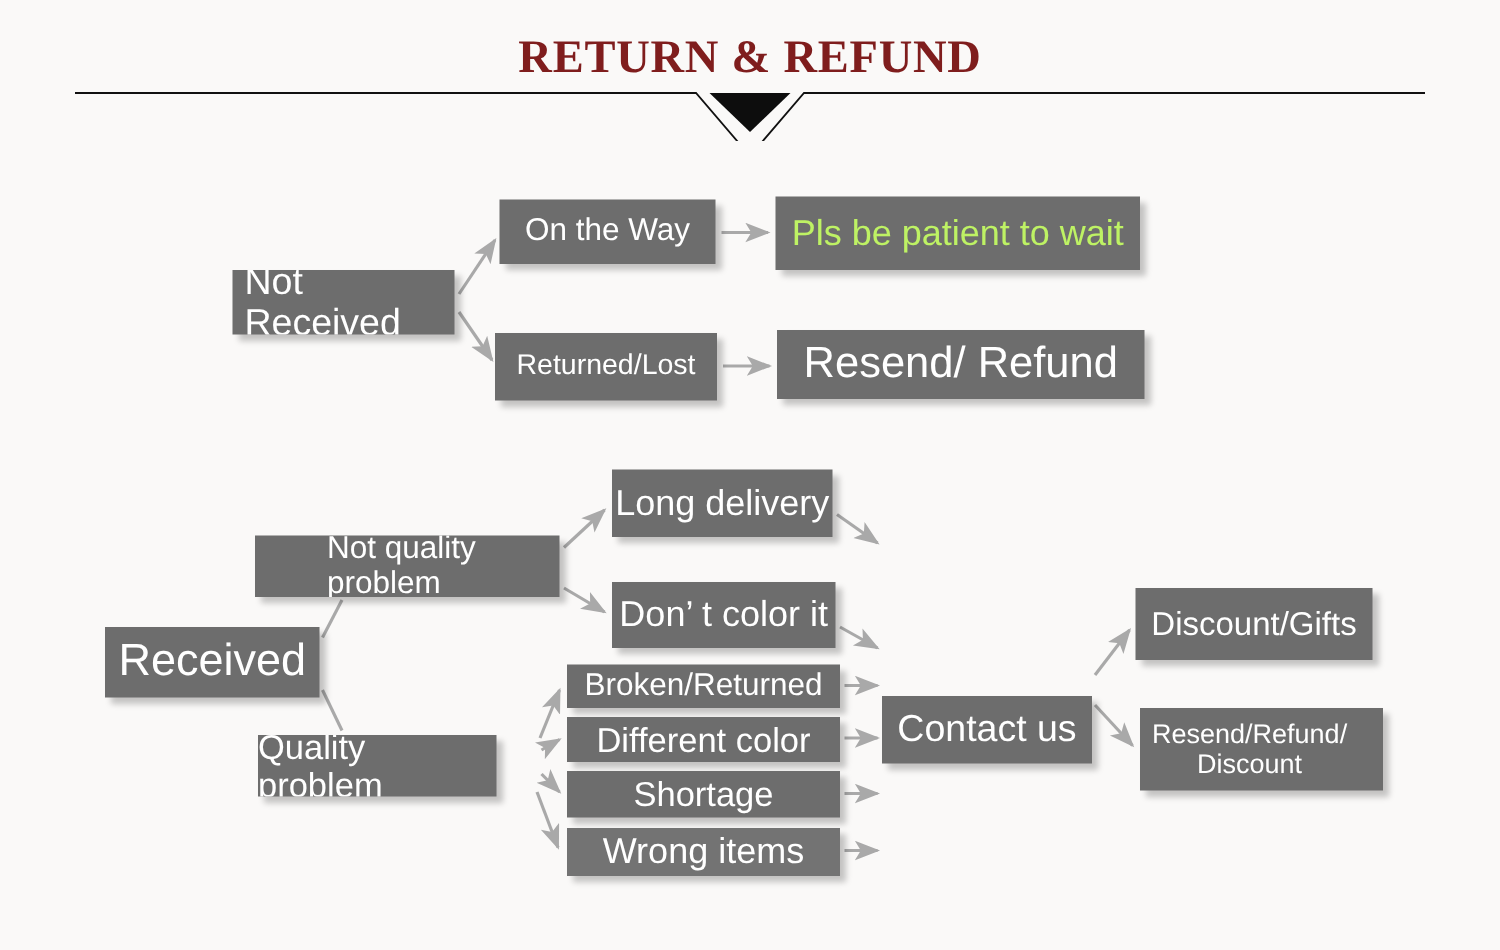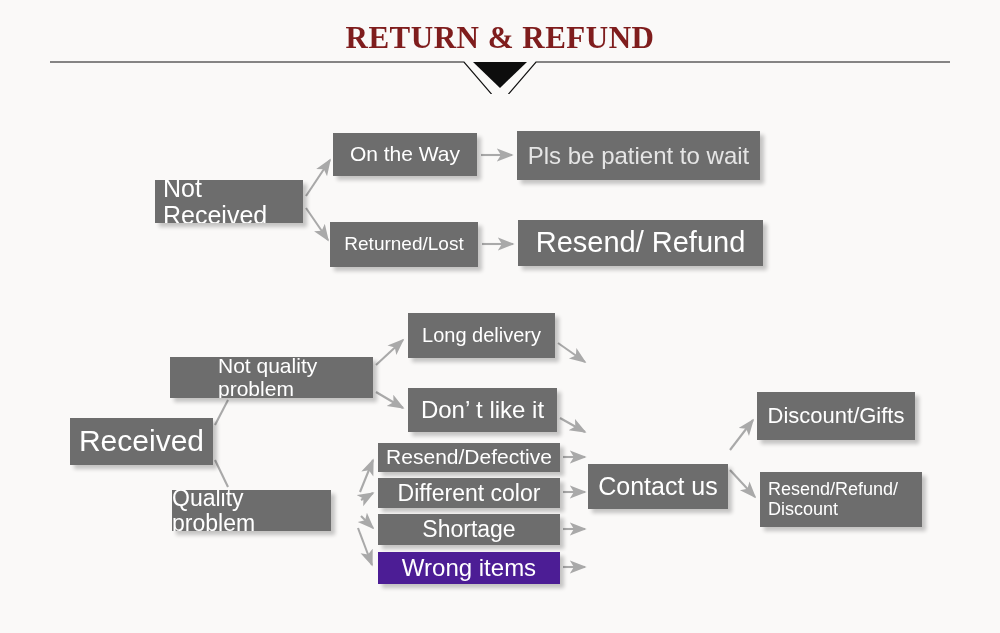--- a/index.html
+++ b/index.html
@@ -83,32 +83,32 @@
           <path d="M 563 492 L 585 492" marker-end="url(#ah)"></path>
           <path d="M 563 529 L 585 529" marker-end="url(#ah)"></path>
           <path d="M 563 567 L 585 567" marker-end="url(#ah)"></path>
           <path d="M 730 450 L 753 420" marker-end="url(#ah)"></path>
           <path d="M 730 470 L 755 497" marker-end="url(#ah)"></path>
         </g>
     </svg>
     <div id="node-layer">
         <div class="node left pad-l" style="left: 155px; top: 180px; width: 148px; height: 43px; font-size: 25px; background: rgb(109, 109, 109); color: rgb(255, 255, 255);"><span>Not Received</span></div>
         <div class="node center" style="left: 333px; top: 133px; width: 144px; height: 43px; font-size: 21px; background: rgb(109, 109, 109); color: rgb(255, 255, 255);"><span>On the Way</span></div>
-        <div class="node center" style="left: 517px; top: 131px; width: 243px; height: 49px; font-size: 24px; background: rgb(109, 109, 109); color: #e5e5e5;"><span>Pls be patient to wait</span></div>
+        <div class="node center" style="left: 517px; top: 131px; width: 243px; height: 49px; font-size: 24px; background: rgb(109, 109, 109); color: #bef264;"><span>Pls be patient to wait</span></div>
         <div class="node center" style="left: 330px; top: 222px; width: 148px; height: 45px; font-size: 19px; background: rgb(109, 109, 109); color: rgb(255, 255, 255);"><span>Returned/Lost</span></div>
         <div class="node center" style="left: 518px; top: 220px; width: 245px; height: 46px; font-size: 29px; background: rgb(109, 109, 109); color: rgb(255, 255, 255);"><span>Resend/ Refund</span></div>
         <div class="node center" style="left: 70px; top: 418px; width: 143px; height: 47px; font-size: 30px; background: rgb(109, 109, 109); color: rgb(255, 255, 255);"><span>Received</span></div>
         <div class="node center" style="left: 170px; top: 357px; width: 203px; height: 41px; font-size: 21px; background: rgb(109, 109, 109); color: rgb(255, 255, 255); padding-left: 48px;"><span>Not quality problem</span></div>
         <div class="node center" style="left: 172px; top: 490px; width: 159px; height: 41px; font-size: 23px; background: rgb(109, 109, 109); color: rgb(255, 255, 255);"><span>Quality problem</span></div>
-        <div class="node center" style="left: 408px; top: 313px; width: 147px; height: 45px; font-size: 20px; background: rgb(109, 109, 109); color: rgb(255, 255, 255);"><span>Long delivery</span></div>
-        <div class="node center" style="left: 408px; top: 388px; width: 149px; height: 44px; font-size: 24px; background: rgb(109, 109, 109); color: rgb(255, 255, 255);"><span>Don’  t like it</span></div>
-        <div class="node center" style="left: 378px; top: 443px; width: 182px; height: 29px; font-size: 21px; background: rgb(109, 109, 109); color: rgb(255, 255, 255);"><span>Resend/Defective</span></div>
+        <div class="node center" style="left: 408px; top: 313px; width: 147px; height: 45px; font-size: 24px; background: rgb(109, 109, 109); color: rgb(255, 255, 255);"><span>Long delivery</span></div>
+        <div class="node center" style="left: 408px; top: 388px; width: 149px; height: 44px; font-size: 24px; background: rgb(109, 109, 109); color: rgb(255, 255, 255);"><span>Don’  t color it</span></div>
+        <div class="node center" style="left: 378px; top: 443px; width: 182px; height: 29px; font-size: 21px; background: rgb(109, 109, 109); color: rgb(255, 255, 255);"><span>Broken/Returned</span></div>
         <div class="node center" style="left: 378px; top: 478px; width: 182px; height: 30px; font-size: 23px; background: rgb(109, 109, 109); color: rgb(255, 255, 255);"><span>Different color</span></div>
         <div class="node center" style="left: 378px; top: 514px; width: 182px; height: 31px; font-size: 23px; background: rgb(109, 109, 109); color: rgb(255, 255, 255);"><span>Shortage</span></div>
-        <div class="node center" style="left: 378px; top: 552px; width: 182px; height: 32px; font-size: 24px; background: #4c1d95; color: rgb(255, 255, 255);"><span>Wrong items</span></div>
+        <div class="node center" style="left: 378px; top: 552px; width: 182px; height: 32px; font-size: 24px; background: #737373; color: rgb(255, 255, 255);"><span>Wrong items</span></div>
         <div class="node center" style="left: 588px; top: 464px; width: 140px; height: 45px; font-size: 25px; background: rgb(109, 109, 109); color: rgb(255, 255, 255);"><span>Contact us</span></div>
         <div class="node center" style="left: 757px; top: 392px; width: 158px; height: 48px; font-size: 22px; background: rgb(109, 109, 109); color: rgb(255, 255, 255);"><span>Discount/Gifts</span></div>
-        <div class="node left pad-l" style="left: 760px; top: 472px; width: 162px; height: 55px; font-size: 18px; background: rgb(109, 109, 109); color: rgb(255, 255, 255);"><span>Resend/Refund/
+        <div class="node left pad-l" style="left: 760px; top: 472px; width: 162px; height: 55px; font-size: 18px; background: rgb(109, 109, 109); color: rgb(255, 255, 255); text-align: center;"><span>Resend/Refund/
 Discount</span></div>
       </div>
   </div>
 
 </div>
 
 </body></html>

